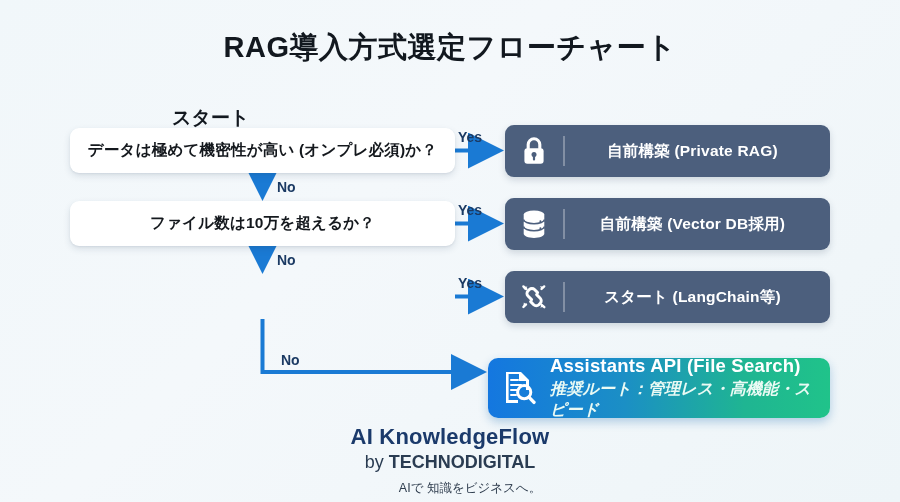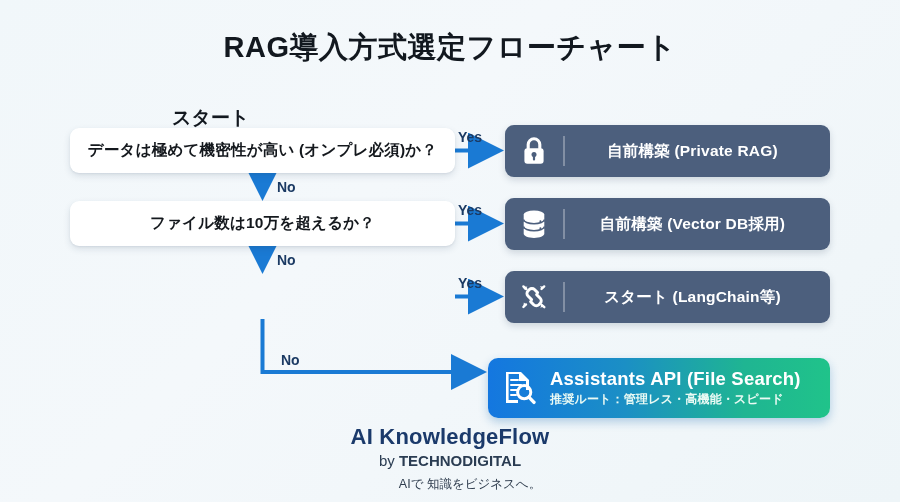--- a/index.html
+++ b/index.html
@@ -69,41 +69,41 @@
     border-radius:10px;
     box-shadow:0 4px 10px rgba(25,110,180,.30);
     display:flex;align-items:center;margin-top:16px;
   }
   #resFinal .ic{width:62px;display:flex;align-items:center;justify-content:center;flex:none;}
   #resFinal .ftexts{flex:1;padding-right:12px;}
   #resFinal .ftitle{
     color:#fff;font-size:18.5px;font-weight:bold;letter-spacing:.2px;line-height:1.15;
   }
   #resFinal .fsub{
-    color:#eafaf4;font-size:12px;font-weight:bold;letter-spacing:.2px;margin-top:2px;
+    color:#eafaf4;font-size:16px;font-weight:bold;letter-spacing:.2px;margin-top:2px;font-style:italic;
   }
 
   
   .edge-label{
     position:absolute;font-size:14px;font-weight:bold;color:#1b3a63;
   }
   .lbl-yes0{left:458px;top:129px;}
   .lbl-yes1{left:458px;top:202px;}
   .lbl-yes2{left:458px;top:275px;}
   .lbl-no0{left:277px;top:179px;}
   .lbl-no1{left:277px;top:252px;}
   .lbl-no2{left:281px;top:352px;}
 
   
   #wires{position:absolute;left:0;top:0;width:900px;height:502px;}
 
   
   .footer{position:absolute;left:0;top:424px;width:900px;text-align:center;}
   .brand{font-size:22px;font-weight:bold;color:#1b3a6b;letter-spacing:.2px;}
-  .byline{font-size:15px;font-weight:bold;color:#2a3c52;margin-top:2px;}
+  .byline{font-size:18px;font-weight:bold;color:#2a3c52;margin-top:2px;}
   .byline .by{font-weight:normal;}
   .tagline{font-size:12.5px;color:#2f3d4e;margin-top:7px;margin-left:40px;}
 </style>
 </head>
 <body>
 
 <div id="stage">
 
   <div class="title">RAG導入方式選定フローチャート</div>
 

